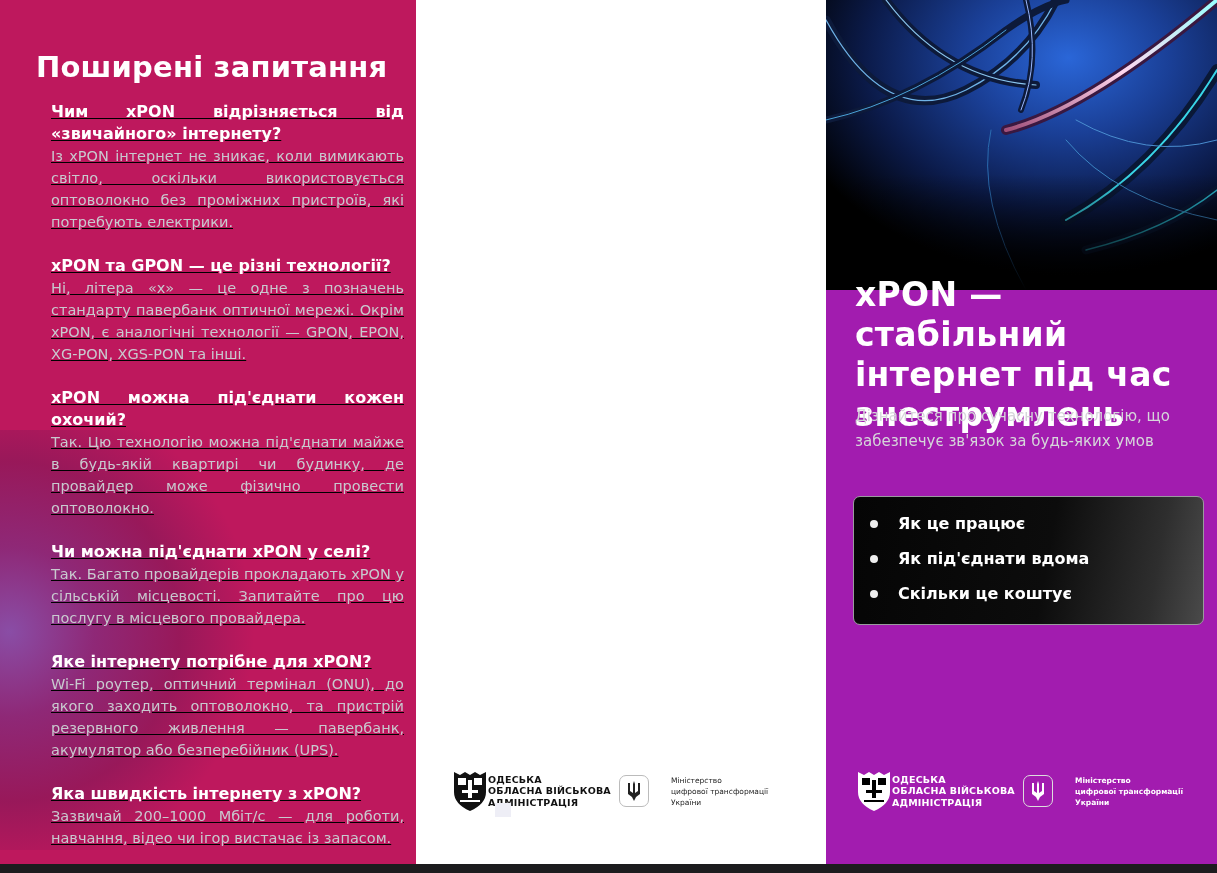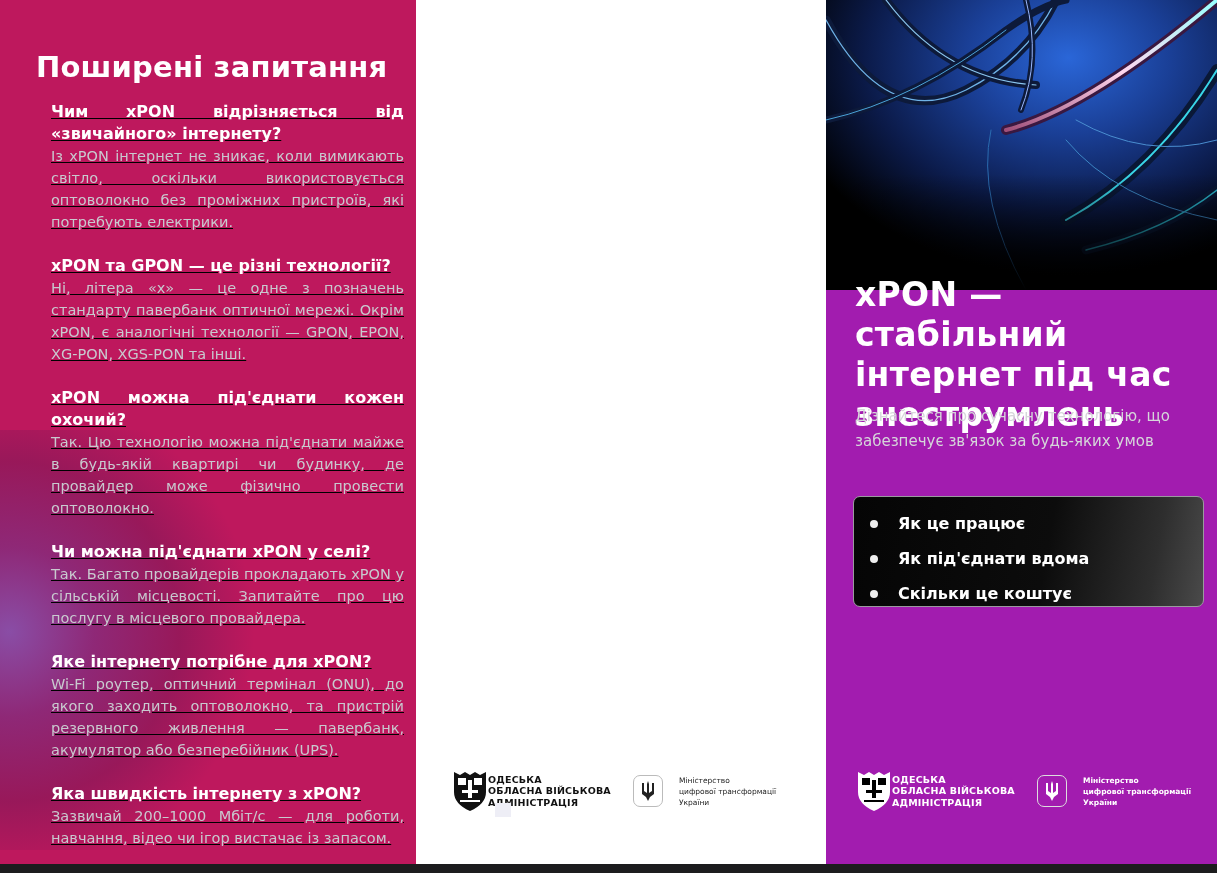--- a/index.html
+++ b/index.html
@@ -34,21 +34,21 @@
     color: #c9c9cf; font-size: 14.5px; line-height: 22px; text-align: justify;
     text-align-last: left; font-family: "DejaVu Sans", sans-serif; font-weight: 400;
   }
   .faq-item:first-child .faq-q { text-align-last: left; }
 
   
   .logos { position: absolute; display: flex; align-items: center; }
   .logo-ova { display: flex; align-items: center; }
   .crest { width: 36px; height: 42px; }
   .ova-text { font-size: 9.5px; font-weight: 700; line-height: 11.5px; letter-spacing: 0.2px; font-family: "DejaVu Sans", sans-serif; }
-  .logo-min { display: flex; align-items: center; gap: 16px; margin-left: 22px; }
+  .logo-min { display: flex; align-items: center; gap: 22px; margin-left: 8px; }
   .min-box { width: 30px; height: 32px; border-radius: 7px; display: flex; align-items: center; justify-content: center; }
   .min-text { font-size: 7.5px; line-height: 11px; font-family: "DejaVu Sans", sans-serif; }
 
   .mid-logos { left: 36px; top: 770px; }
   .mid-logos .ova-text { color: #111; }
   .mid-logos .min-box { border: 1.5px solid #bbb; }
   .mid-logos .min-text { color: #222; }
   .mid-logos .crest path, .mid-logos .crest rect { fill: #111; }
   .mid-logos .trident { fill: #222; }
   .tag-square { position: absolute; left: 79px; top: 803px; width: 16px; height: 14px; background: #eeeef6; }
@@ -66,21 +66,21 @@
     position: absolute; left: 29px; top: 275px; width: 360px;
     color: #fff; font-size: 33px; line-height: 40px; font-weight: 700;
     font-family: "DejaVu Sans", sans-serif; letter-spacing: 0.3px;
   }
   .hero-sub {
     position: absolute; left: 29px; top: 404px; width: 350px;
     color: #d6d6da; font-size: 15px; line-height: 25px;
     font-family: "DejaVu Sans", sans-serif;
   }
   .topics {
-    position: absolute; left: 27px; top: 496px; width: 351px; height: 111px;
+    position: absolute; left: 27px; top: 496px; width: 351px; height: 129px;
     border: 1.5px solid #9a9a9e; border-radius: 7px;
     background: linear-gradient(100deg, #050505 0%, #0c0c0c 55%, #2e2e2e 85%, #4a4a4a 100%);
     padding: 9px 0 0 16px;
   }
   .topic { display: flex; align-items: center; height: 35px; }
   .bullet { width: 8px; height: 8px; border-radius: 50%; background: #eee; margin-right: 20px; }
   .topic-label { color: #fff; font-weight: 700; font-size: 16px; font-family: "DejaVu Sans", sans-serif; }
 </style>
 </head>
 <body>

